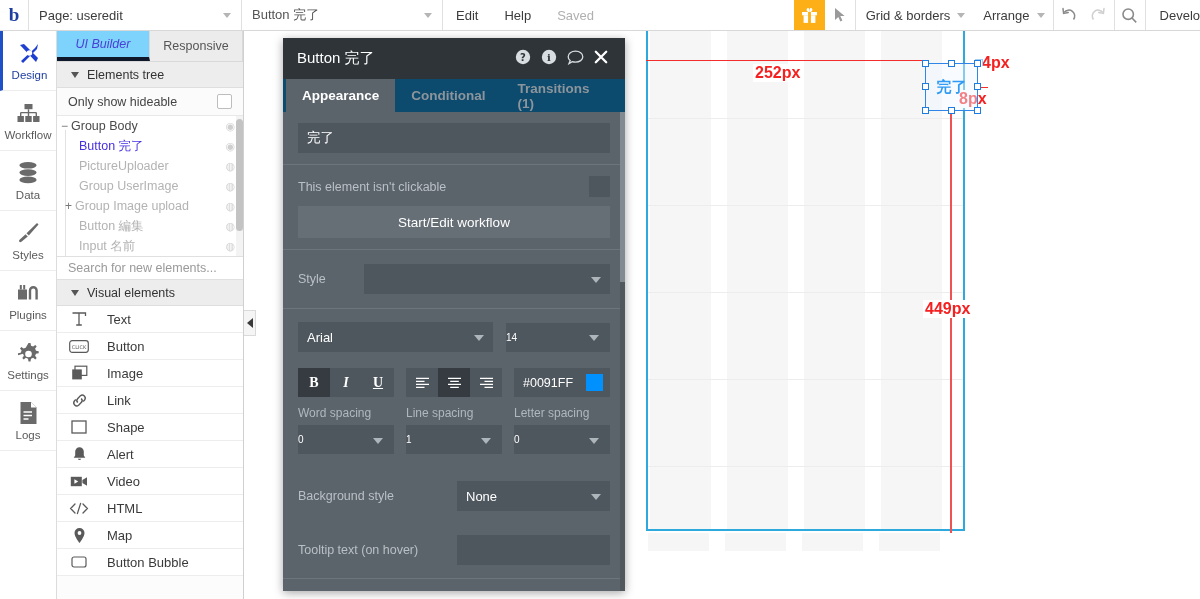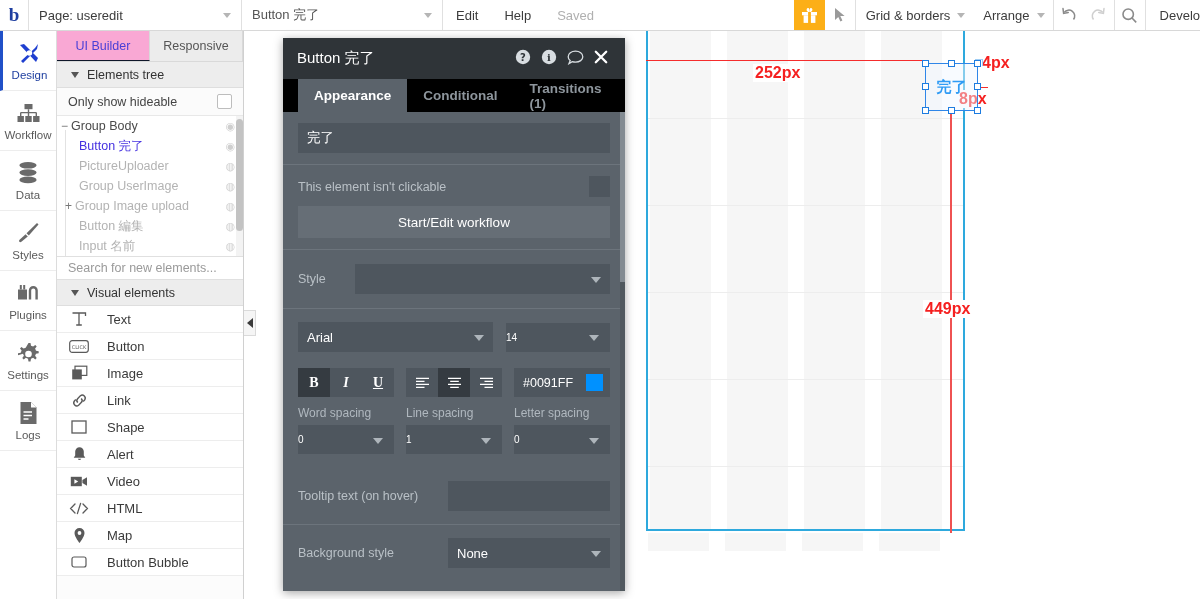--- a/index.html
+++ b/index.html
@@ -81,21 +81,21 @@
   #panel {
     position: absolute; top: 31px; left: 57px; width: 187px; height: 568px;
     background: #fcfcfc; border-right: 1px solid #d0d0d0;
   }
   .ptabs { display: flex; height: 31px; border-bottom: 1px solid #d9d9d9; background: #f1f1f1; }
   .ptab {
     flex: 1; display: flex; align-items: center; justify-content: center;
     font-size: 12.5px; color: #555; background: #ececec;
     border-right: 1px solid #d9d9d9;
   }
-  .ptab.active { background: #f9a8d4; color: #4a3fd6; border-bottom: 1px solid #0f172a; }
+  .ptab.active { background: #7dd3fc; color: #4a3fd6; border-bottom: 4px solid #0f172a; font-style: italic; }
   .phead {
     height: 26px; display: flex; align-items: center; gap: 8px;
     padding-left: 14px; background: #ededed;
     border-bottom: 1px solid #dedede;
     font-size: 12.5px; color: #333;
   }
   .tri-down {
     width: 0; height: 0;
     border-left: 4.5px solid transparent; border-right: 4.5px solid transparent;
     border-top: 6px solid #555;
@@ -197,35 +197,35 @@
     position: absolute; left: 283px; top: 38px; width: 342px; height: 553px;
     background: #5b636b; box-shadow: 0 2px 9px rgba(0,0,0,0.35);
     overflow: hidden;
   }
   #dlg-head {
     height: 41px; background: #2f3438; display: flex; align-items: center;
     padding: 0 11px 0 14px; color: #ffffff; font-size: 15px;
   }
   #dlg-head .t { flex: 1; }
   .dlg-ico { width: 26px; text-align: center; color: #d8dde1; font-size: 15px; }
-  #dlg-tabs { height: 33px; background: #000000; display: flex; align-items: center; padding-left: 15px; }
+  #dlg-tabs { height: 33px; background: #0c4a6e; display: flex; align-items: center; padding-left: 3px; }
   .dtab {
     height: 33px; padding: 0 16px; display: flex; align-items: center;
     font-size: 13.5px; color: #8d959c; font-weight: bold;
   }
   .dtab.active { background: #5b636b; color: #ffffff; }
   .dlg-body { padding: 0; }
   .dsec { border-bottom: 1px solid #6c747c; padding: 11px 15px; }
   .dfield {
     background: #4e565e; height: 30px; border: none; width: 100%;
     color: #ffffff; font-size: 13.5px; padding: 0 9px;
     font-family: "DejaVu Sans", sans-serif;
     display: flex; align-items: center;
   }
-  .drow { display: flex; align-items: center; gap: 15px; }
+  .drow { display: flex; align-items: center; gap: 24px; }
   .dlabel { color: #b9c0c6; font-size: 12.5px; }
   .dcheck { width: 21px; height: 21px; background: #4e565e; }
   .dbtn {
     background: #666e76; height: 32px; display: flex; align-items: center;
     justify-content: center; color: #ffffff; font-size: 13.5px; margin-top: 9px;
   }
   .dselect {
     background: #4e565e; height: 30px; display: flex; align-items: center;
     padding: 0 9px; color: #ffffff; font-size: 13px; position: relative;
   }
@@ -730,36 +730,36 @@
             <span>1</span>
             <span class="dcaret"></span>
           </span>
           <span class="numsel">
             <span>0</span>
             <span class="dcaret"></span>
           </span>
         </div>
       </div>
 
-      <div class="dsec" style="padding-top:13px;padding-bottom:13px;">
-        <div class="drow">
-          <span class="dlabel" style="width:135px">Tooltip text (on hover)</span>
-          <span class="dfield" style="flex:1"></span>
-        </div>
-      </div>
-
       <div class="dsec" style="padding-top:13px;border-bottom:none;">
         <div class="drow">
           <span class="dlabel cutrow" style="width:135px">Background style</span>
           <span class="dselect" style="flex:1">
             <span>None</span>
             <span class="dcaret"></span>
           </span>
         </div>
       </div>
+
+      <div class="dsec" style="padding-top:13px;padding-bottom:13px;">
+        <div class="drow">
+          <span class="dlabel" style="width:135px">Tooltip text (on hover)</span>
+          <span class="dfield" style="flex:1"></span>
+        </div>
+      </div>
     </div>
 
     <div id="dlg-scroll">
       <div id="dlg-thumb"></div>
     </div>
   </div>
 
 </div>
 
 </body></html>

